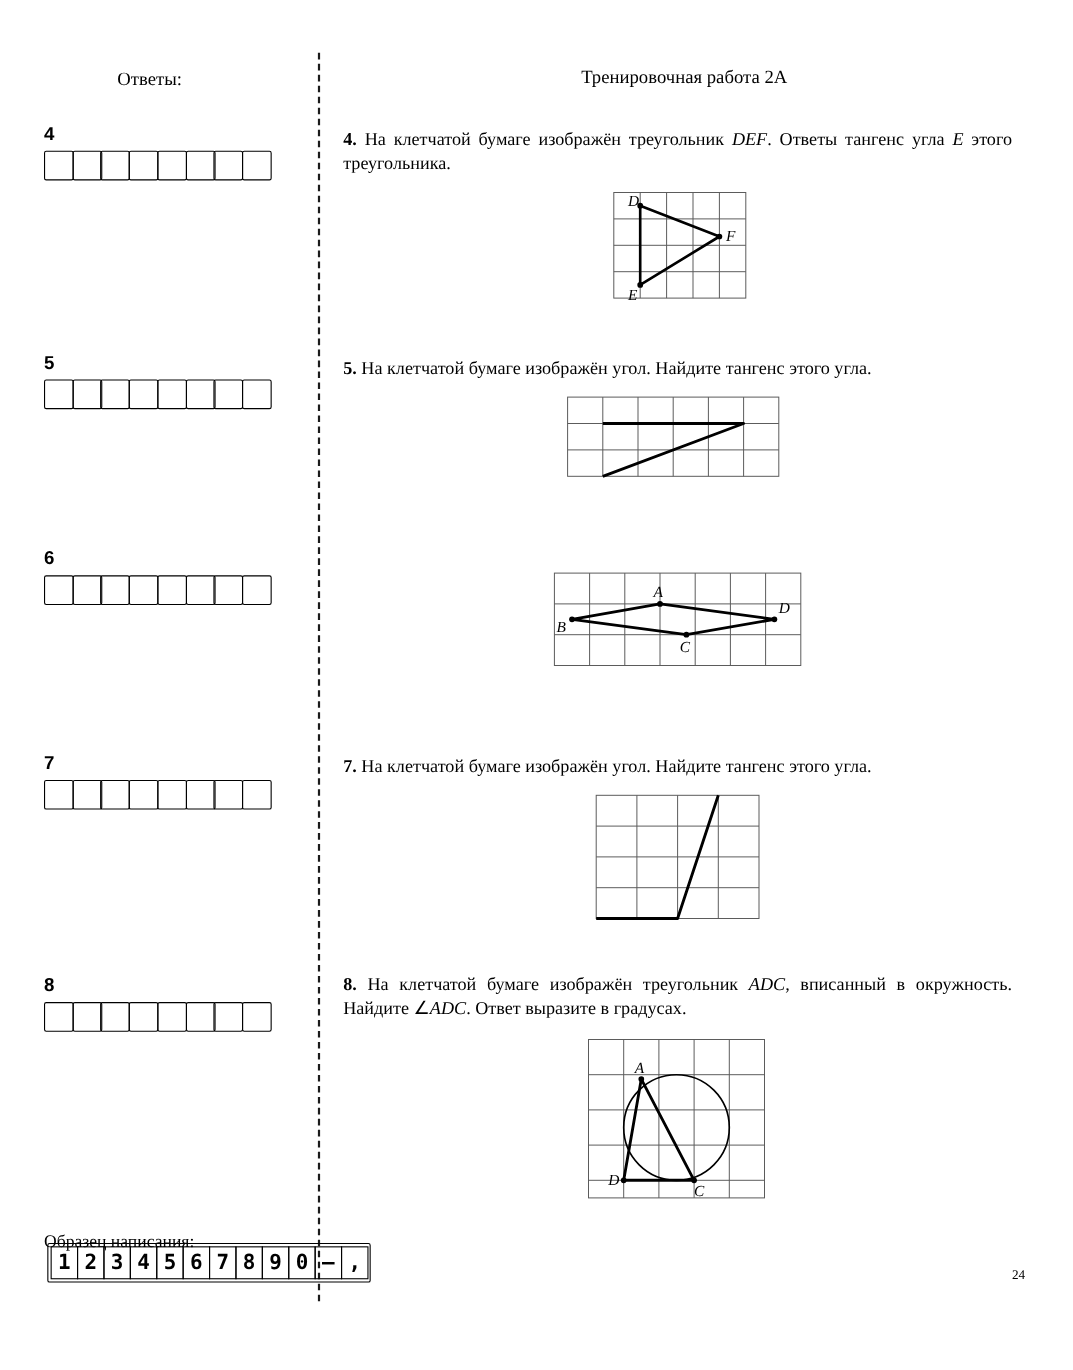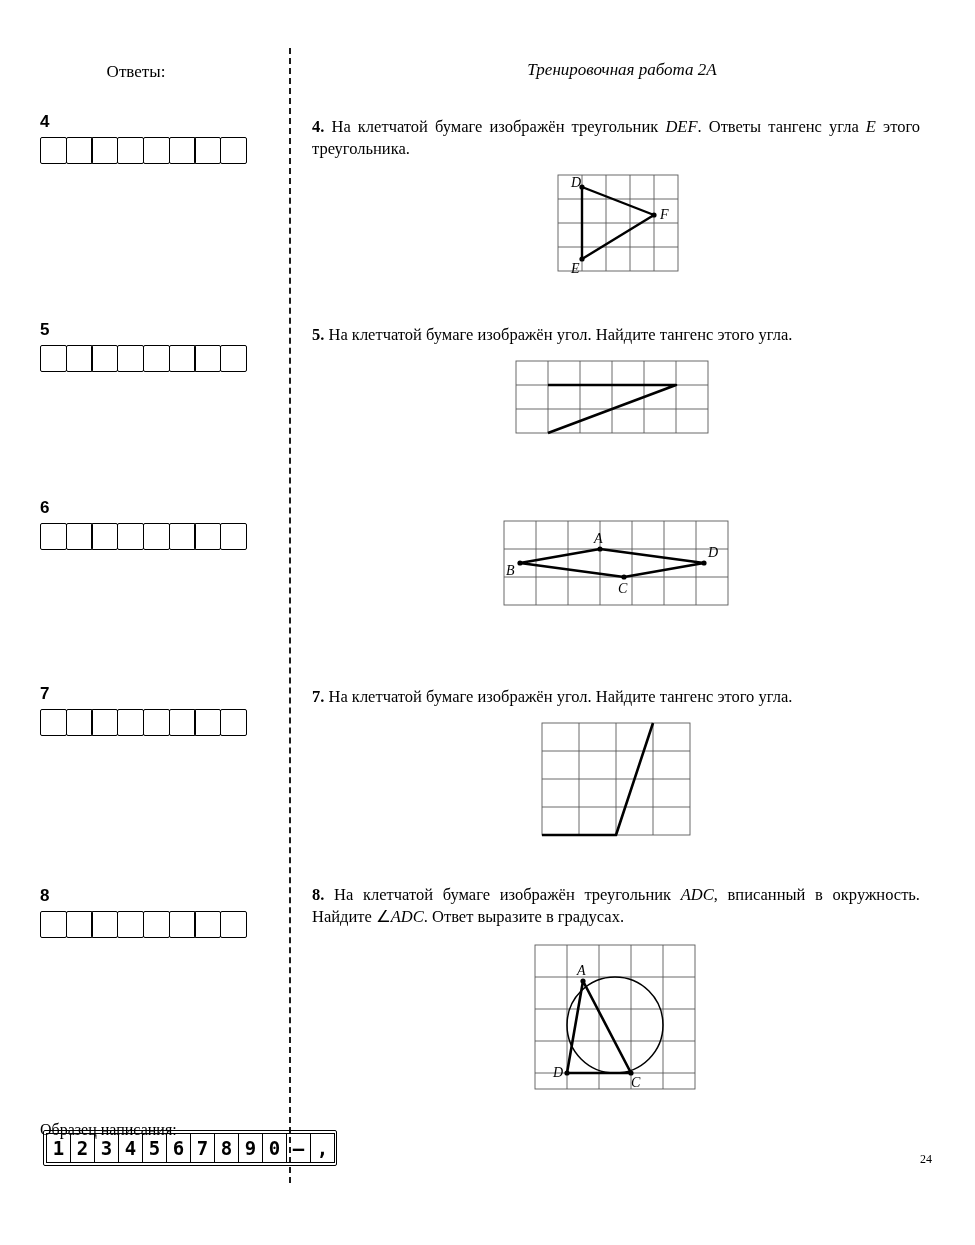--- a/index.html
+++ b/index.html
@@ -100,21 +100,20 @@
     font-weight: bold;
     line-height: 1;
   }
   .work-title {
     position: absolute;
     left: 312px;
     top: 60px;
     width: 620px;
     text-align: center;
     font-size: 17px;
-    font-style: italic;
     font-family: "Liberation Serif", serif;
   }
   .task {
     position: absolute;
     left: 312px;
     width: 608px;
   }
   .task p {
     margin: 0;
     font-size: 16.5px;

